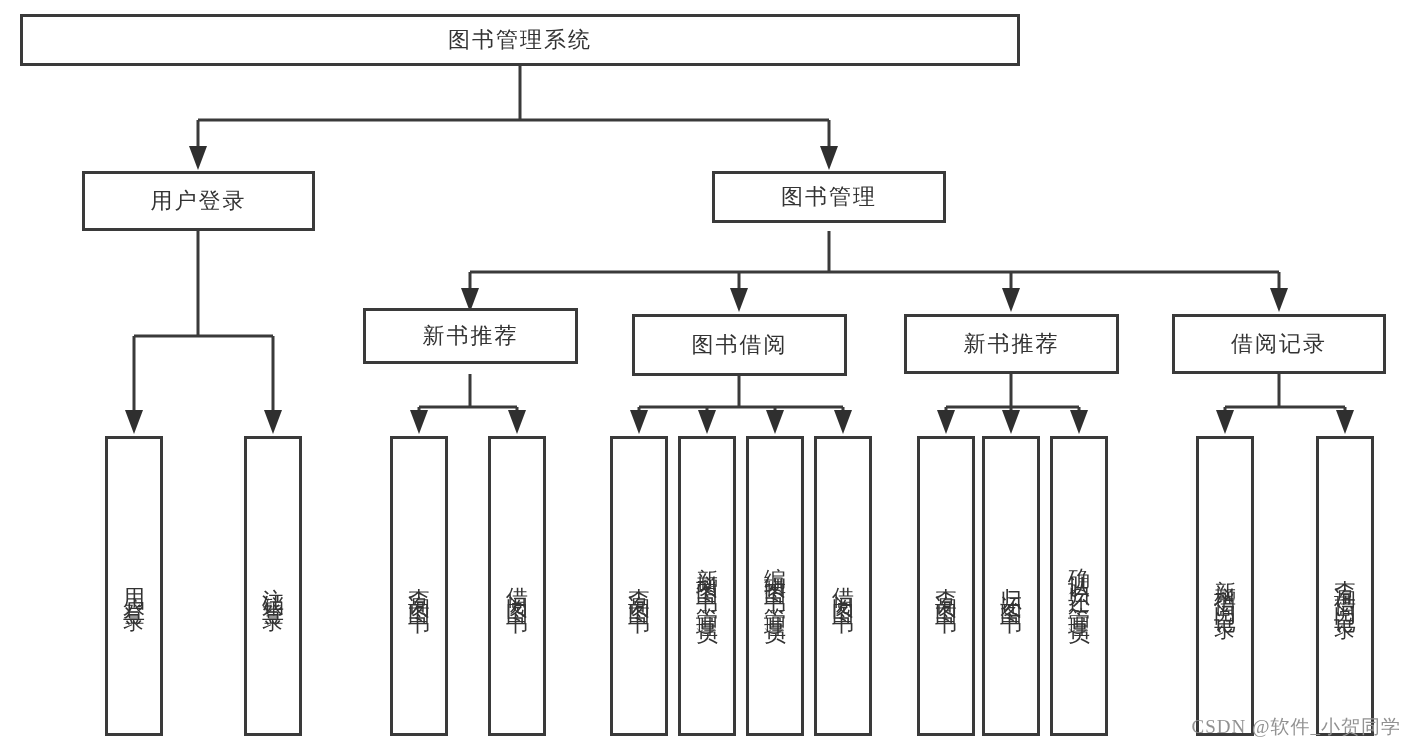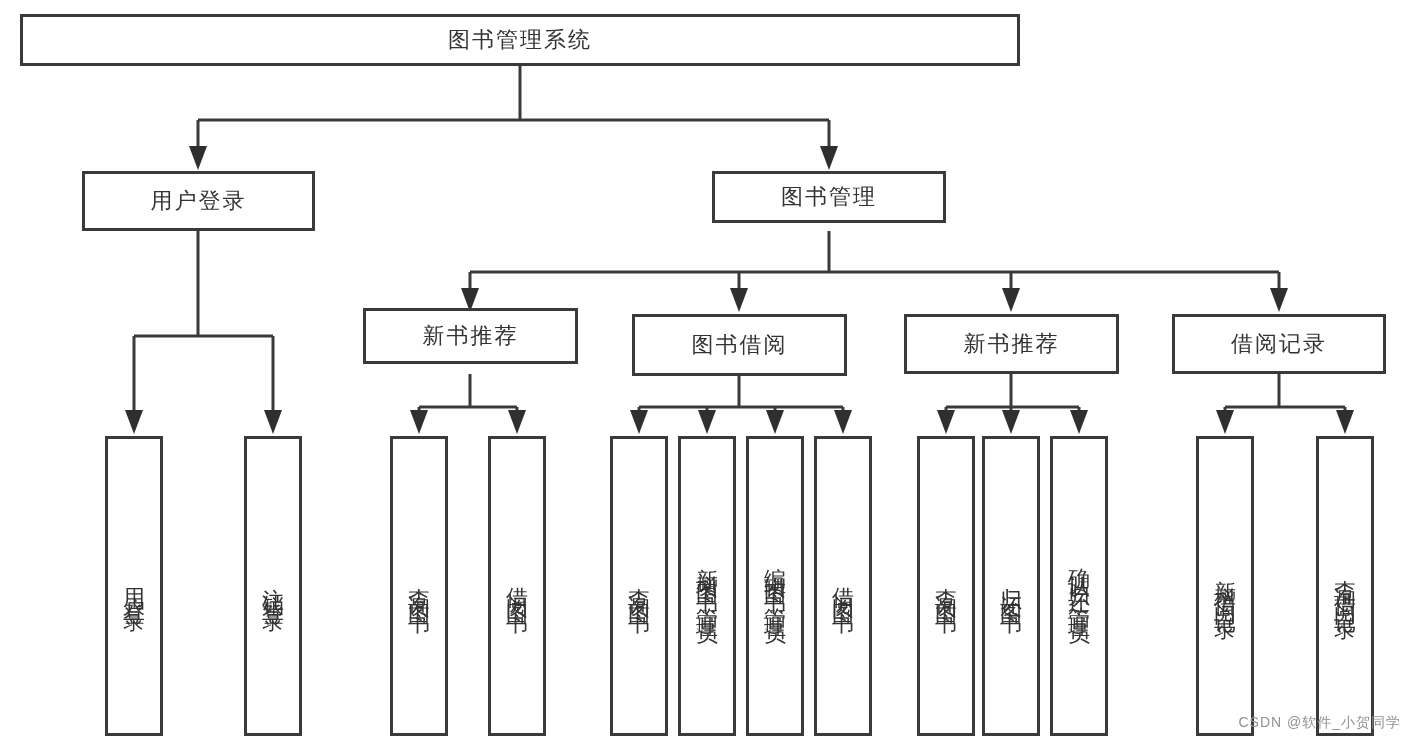--- a/index.html
+++ b/index.html
@@ -66,23 +66,24 @@
   #l-cb-query    { left: 917px;  top: 436px; width: 58px; height: 300px; }
   #l-cb-return   { left: 982px;  top: 436px; width: 58px; height: 300px; }
   #l-cb-confirm  { left: 1050px; top: 436px; width: 58px; height: 300px; }
   #l-br-add      { left: 1196px; top: 436px; width: 58px; height: 300px; }
   #l-br-query    { left: 1316px; top: 436px; width: 58px; height: 300px; }
 
   #watermark {
     position: absolute;
     right: 4px;
     top: 714px;
-    font-size: 14px;
+    font-size: 19px;
     color: #919191;
     letter-spacing: 1px;
+    font-family: Liberation Serif, serif;
   }
 </style>
 </head>
 <body>
 
 <div id="canvas">
 
   <svg id="connectors" width="1405" height="747" viewBox="0 0 1405 747">
     <g stroke="#3a3a3a" stroke-width="3" fill="none">
 

